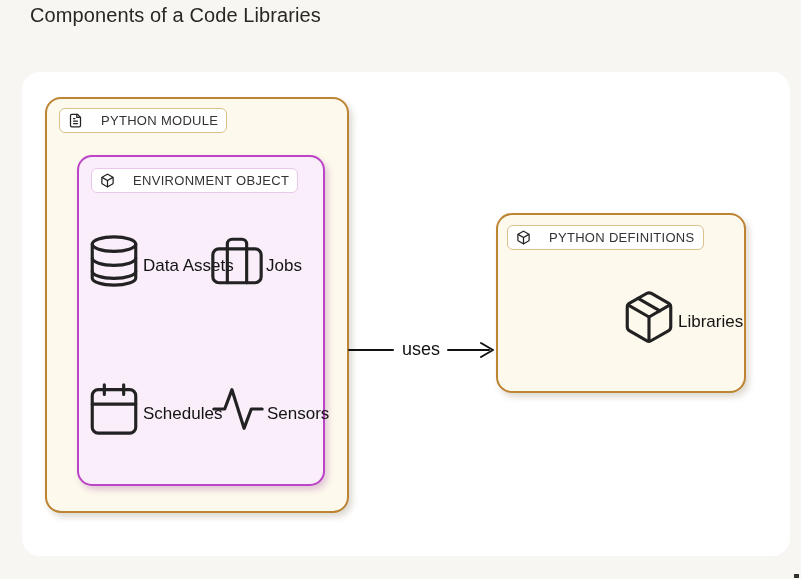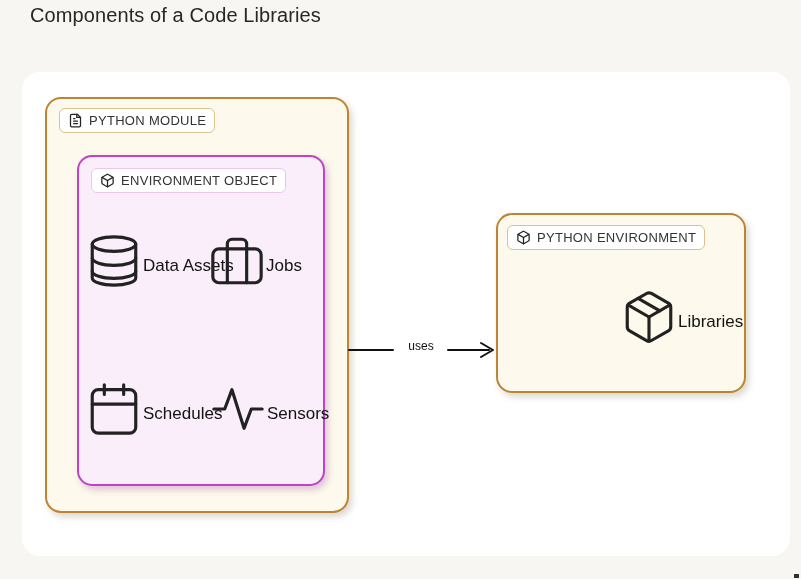--- a/index.html
+++ b/index.html
@@ -38,21 +38,21 @@
   }
   .env-box {
     left: 474px; top: 141px; width: 250px; height: 180px;
     background: var(--env-fill); border: 2px solid var(--env-border);
     border-radius: 16px;
     box-shadow: 3px 4px 6px rgba(120, 100, 70, 0.25);
   }
 
   .chip {
     position: absolute;
-    display: inline-flex; align-items: center; gap: 6px;
+    display: inline-flex; align-items: center; gap: 18px;
     background: #ffffff;
     border-radius: 6px;
     padding: 4px 8px;
     font-size: 13px; letter-spacing: 0.3px;
     color: var(--chip-text, #333);
     white-space: nowrap;
   }
   .chip-tan    { border: 1px solid var(--module-chip-border); }
   .chip-purple { border: 1px solid var(--defs-chip-border); }
   .module-box > .chip { left: 12px; top: 9px; }
@@ -75,21 +75,21 @@
   }
   .env-box .item { width: 124px; }
 
   .arrow-layer { position: absolute; inset: 0; pointer-events: none; }
   .arrow-layer line, .arrow-layer path {
     stroke: var(--arrow-color, #111); stroke-width: 2;
     fill: none; stroke-linecap: round; stroke-linejoin: round;
   }
   .uses-label {
     position: absolute; left: 394px; top: 339px; width: 54px;
-    text-align: center; font-size: 12px; color: #111;
+    text-align: center; font-size: 18px; color: #111;
   }
 
   .corner-artifact {
     position: absolute; left: 794px; top: 574px; width: 5px; height: 4px;
     background: #33312e;
   }
 </style>
 </head>
 <body>
 
@@ -168,21 +168,21 @@
 
     <div class="box env-box">
       <div class="chip chip-tan">
         <span class="icon">
           <svg viewBox="0 0 24 24" fill="none" stroke="currentColor" stroke-width="2" stroke-linecap="round" stroke-linejoin="round">
             <path d="M21 8a2 2 0 0 0-1-1.73l-7-4a2 2 0 0 0-2 0l-7 4A2 2 0 0 0 3 8v8a2 2 0 0 0 1 1.73l7 4a2 2 0 0 0 2 0l7-4A2 2 0 0 0 21 16Z"></path>
             <path d="m3.3 7 8.7 5 8.7-5"></path>
             <path d="M12 22V12"></path>
           </svg>
         </span>
-        <span>PYTHON ENVIRONMENT</span>
+        <span>PYTHON DEFINITIONS</span>
       </div>
 
 
       <div class="item" style="left:122px; top:73px;">
         <span class="icon">
           <svg viewBox="0 0 24 24" fill="none" stroke="currentColor" stroke-width="1.3" stroke-linecap="round" stroke-linejoin="round">
             <path d="M21 8a2 2 0 0 0-1-1.73l-7-4a2 2 0 0 0-2 0l-7 4A2 2 0 0 0 3 8v8a2 2 0 0 0 1 1.73l7 4a2 2 0 0 0 2 0l7-4A2 2 0 0 0 21 16Z"></path>
             <path d="m3.3 7 8.7 5 8.7-5"></path>
             <path d="M12 22V12"></path>
             <path d="m7.5 4.3 9 5.15"></path>

